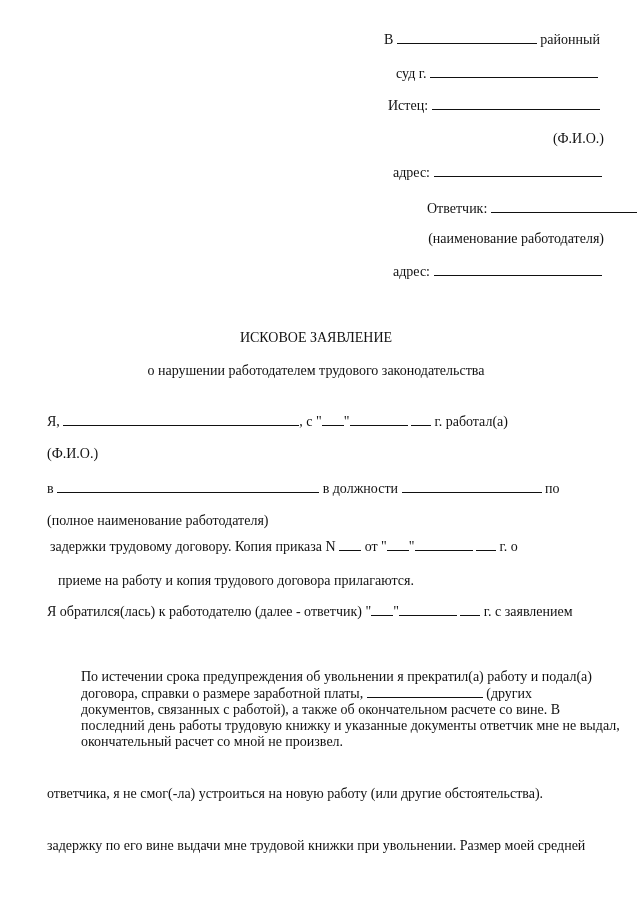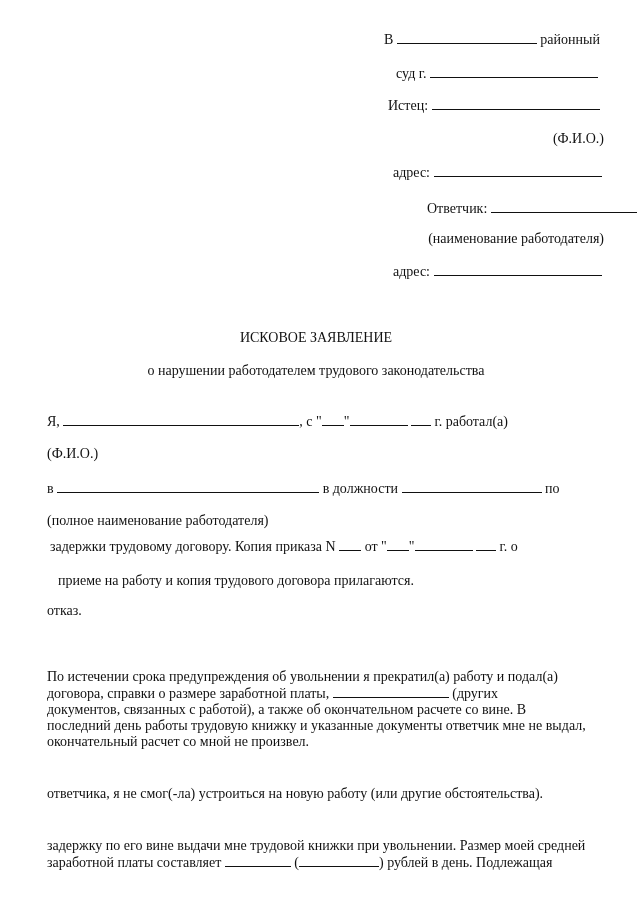--- a/index.html
+++ b/index.html
@@ -107,39 +107,38 @@
   <span>задержки трудовому договору. Копия приказа N</span>
   <span class="blank" style="width:22px;"></span>
   <span>от "</span><span class="blank" style="width:22px;"></span><span>"</span><span class="blank" style="width:58px;"></span>
   <span class="blank" style="width:20px;"></span>
   <span>г. о</span>
 </div>
 
 <div class="line" style="left:50px; top:573px;margin-left:8px;">приеме на работу и копия трудового договора прилагаются.</div>
 
 <div class="para" style="top:603px;">
-  <div>отказ.</div>
+  <div>
+    <span>Я обратился(лась) к работодателю (далее - ответчик) "</span><span class="blank" style="width:22px;"></span><span>"</span><span class="blank" style="width:58px;"></span>
+    <span class="blank" style="width:20px;"></span>
+    <span>г. с заявлением</span>
+  </div>
 </div>
 
-<div class="para" style="top:669px;">
+<div class="para" style="top:669px;margin-left:34px;">
   <div>По истечении срока предупреждения об увольнении я прекратил(а) работу и подал(а)</div>
   <div>
     <span>договора, справки о размере заработной платы,</span>
     <span class="blank" style="width:116px;"></span>
     <span>(других</span>
   </div>
   <div>документов, связанных с работой), а также об окончательном расчете со вине. В</div>
   <div>последний день работы трудовую книжку и указанные документы ответчик мне не выдал,</div>
   <div>окончательный расчет со мной не произвел.</div>
 </div>
 
 <div class="para" style="top:786px;">
   <div>ответчика, я не смог(-ла) устроиться на новую работу (или другие обстоятельства).</div>
 </div>
 
 <div class="para" style="top:838px;">
   <div>задержку по его вине выдачи мне трудовой книжки при увольнении. Размер моей средней</div>
-  <div>
-    <span>заработной платы составляет</span>
-    <span class="blank" style="width:66px;"></span>
-    <span>(</span><span class="blank" style="width:80px;"></span><span>) рублей в день. Подлежащая</span>
-  </div>
 </div>
 
 </body></html>

